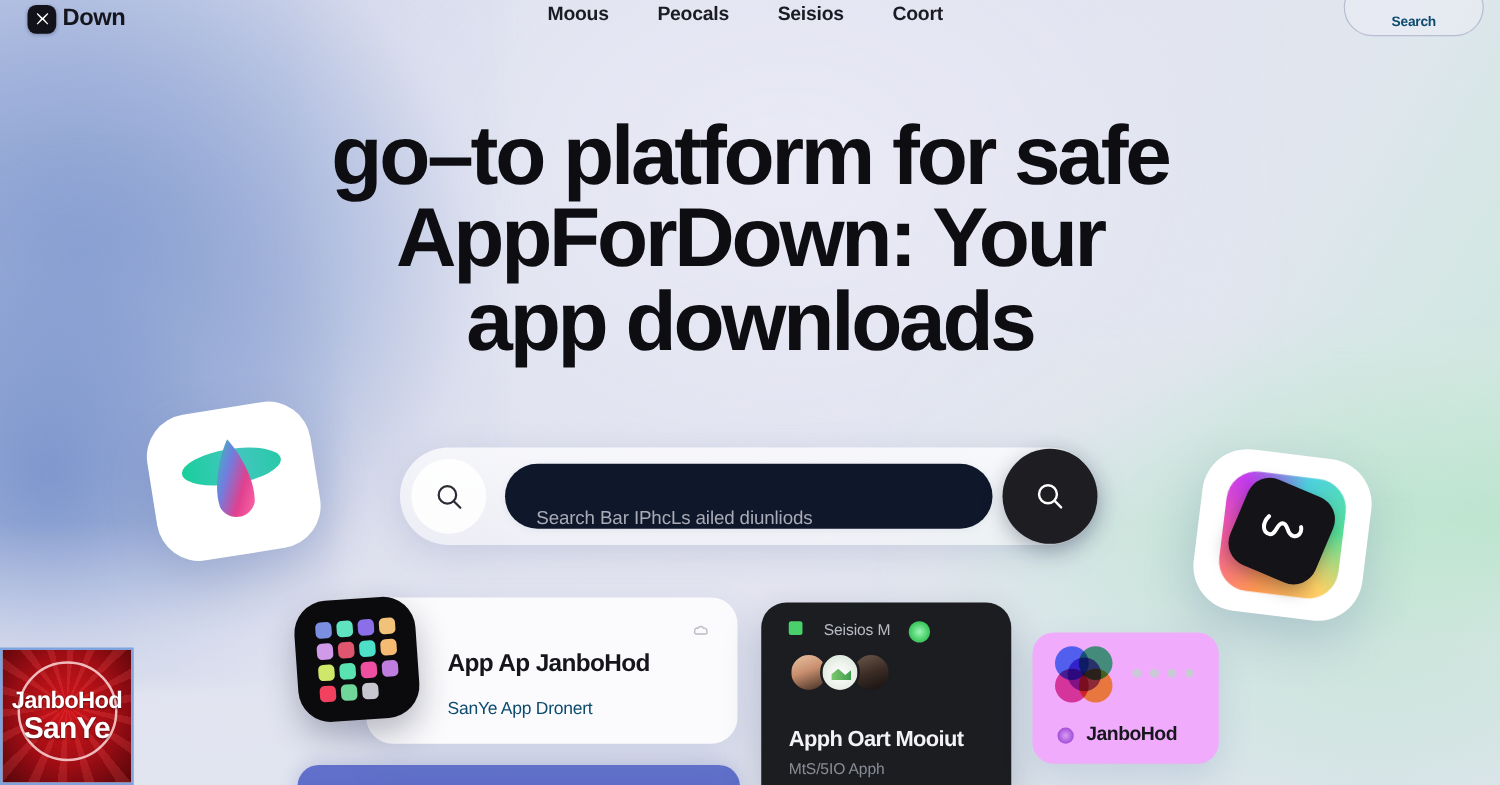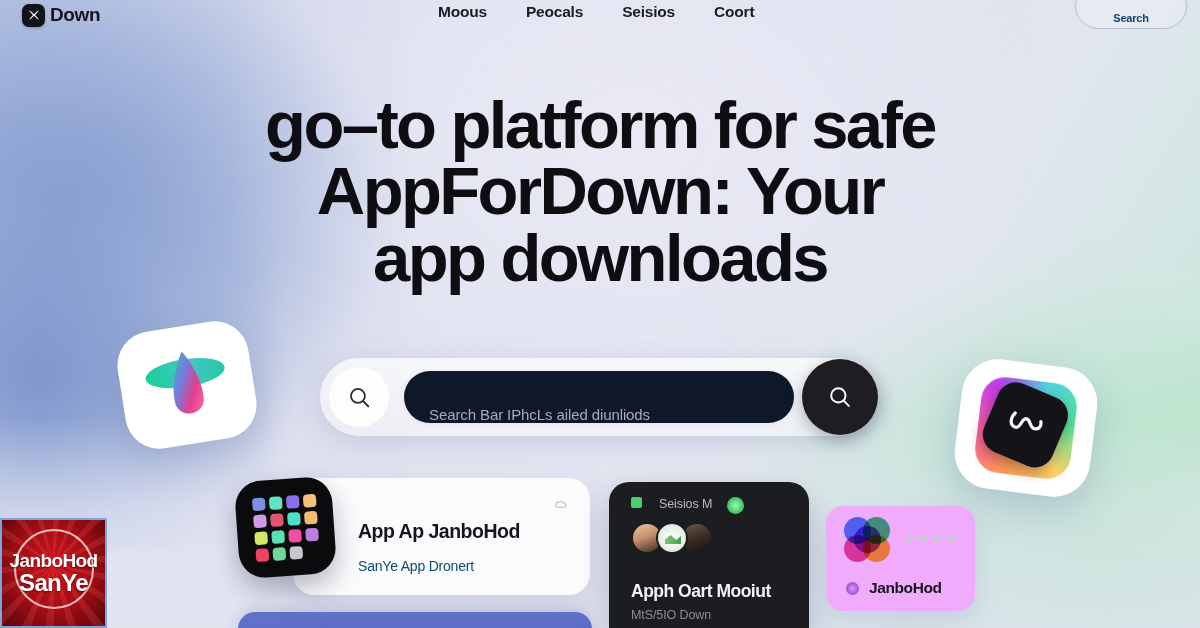--- a/index.html
+++ b/index.html
@@ -390,21 +390,21 @@
     <span class="dot-green-ring"></span>
   </div>
 
   <div class="avatars">
     <span class="avatar av1"></span>
     <span class="avatar av2"></span>
     <span class="avatar av3"></span>
   </div>
 
   <div class="big-title">Apph Oart Mooiut</div>
-  <div class="small-sub">MtS/5IO Down</div>
+  <div class="small-sub">MtS/5IO Apph</div>
 </div>
 
 <div class="card-right">
   <div class="blob-logo">
     <i style="left:0;top:0;background:#3f7df0"></i>
     <i style="left:19px;top:0;background:#2fc96a"></i>
     <i style="left:0;top:18px;background:#e0348f"></i>
     <i style="left:19px;top:18px;background:#f5a623"></i>
     <i style="left:10px;top:9px;background:#8b3fd8"></i>
   </div>

